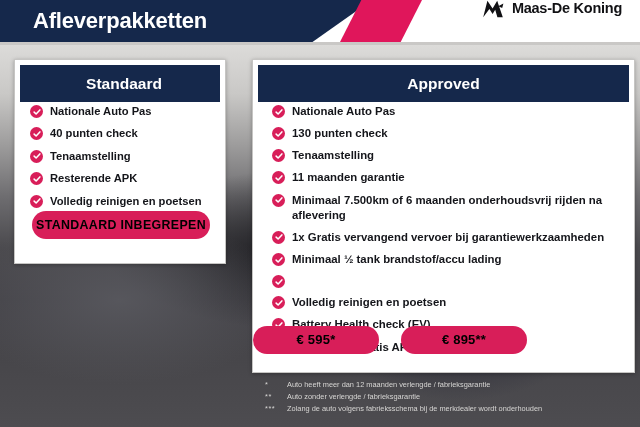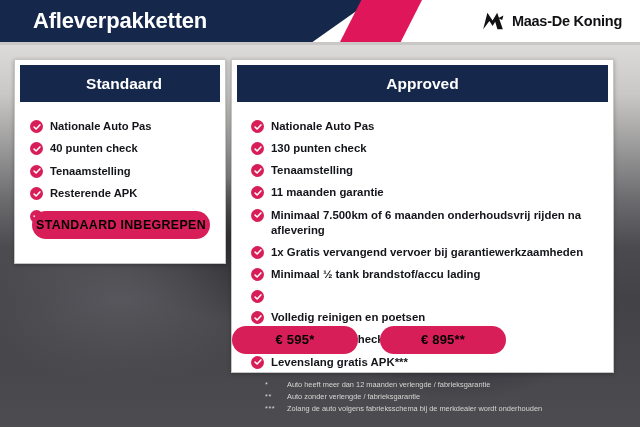--- a/index.html
+++ b/index.html
@@ -72,21 +72,21 @@
     color: #ffffff;
     font-size: 22px;
     font-weight: bold;
     letter-spacing: -0.2px;
   }
   .brand {
     position: absolute;
     right: 18px; top: 0;
     height: 42px;
     display: flex;
-    align-items: center;
+    align-items: flex-start;
     gap: 8px;
   }
   .brand-mark { width: 22px; height: 18px; display: block; }
   .brand-name {
     color: #111114;
     font-size: 14.5px;
     font-weight: bold;
     letter-spacing: -0.25px;
   }
   .topbar-underline {
@@ -98,37 +98,37 @@
   }
 
   
   .card {
     position: absolute;
     background: #ffffff;
     border: 1px solid #c6c5c3;
     box-shadow: 0 1px 4px rgba(0,0,0,.28);
   }
   .card-std   { left: 14px;  top: 59px; width: 212px; height: 205px; }
-  .card-appr  { left: 231px; top: 59px; width: 383px; height: 314px; }
+  .card-appr  { left: 252px; top: 59px; width: 383px; height: 314px; }
 
   .card-head {
     background: #15284b;
     color: #ffffff;
     text-align: center;
     font-weight: bold;
     display: flex;
     align-items: center;
     justify-content: center;
   }
   .card-std  .card-head { height: 37px; font-size: 15.5px; margin: 5px 5px 0 5px; padding-left: 8px; }
   .card-appr .card-head { height: 37px; font-size: 15.5px; margin: 5px 5px 0 5px; }
 
   .feature-list {
     list-style: none;
-    padding: 17px 0 0 0;
+    padding: 2px 0 0 0;
   }
   .card-std  .feature-list { padding-left: 15px; padding-right: 10px; }
   .card-appr .feature-list { padding-left: 19px; padding-right: 14px; }
 
   .feature {
     display: flex;
     align-items: flex-start;
     gap: 7px;
     margin-bottom: 7px;
     color: #14151a;

